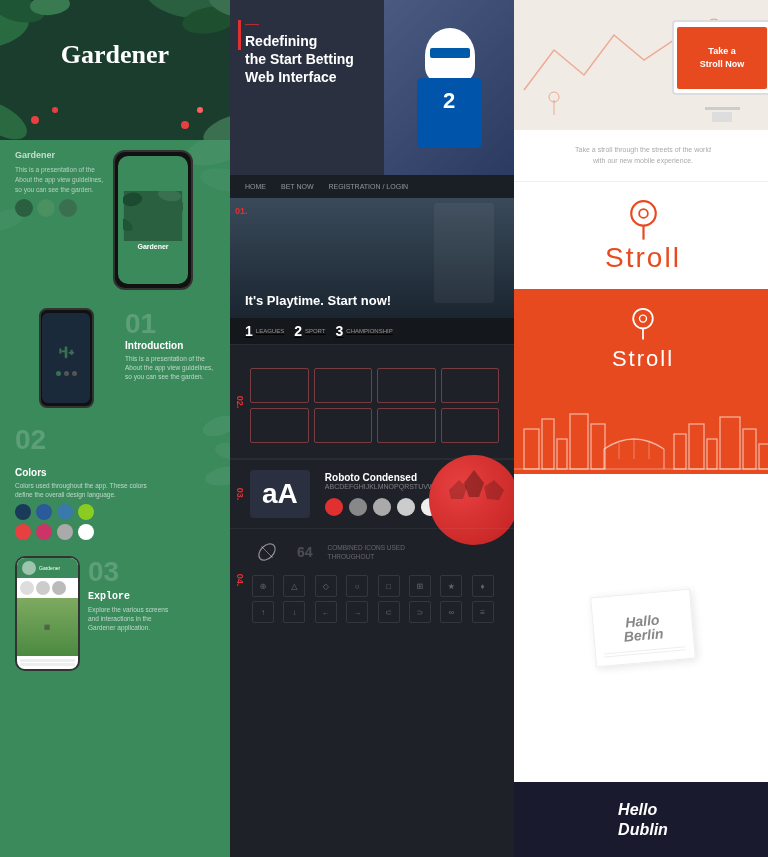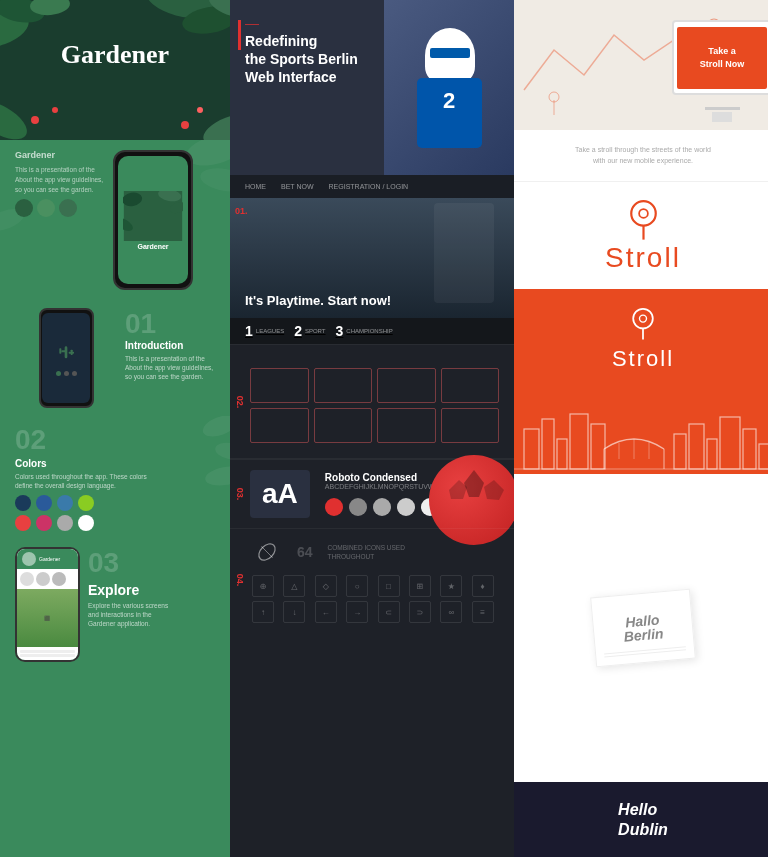--- a/index.html
+++ b/index.html
@@ -600,21 +600,21 @@
     </div>
   </div>
 
   <div style="padding: 8px 15px; display: flex; gap: 8px; align-items: flex-start; position:relative;">
     <svg style="position:absolute;right:0;top:0;width:50px;height:80px;pointer-events:none;" viewBox="0 0 50 80" xmlns="http://www.w3.org/2000/svg">
       <ellipse cx="40" cy="10" rx="18" ry="9" fill="rgba(255,255,255,0.06)" transform="rotate(-20 40 10)"></ellipse>
       <ellipse cx="50" cy="35" rx="15" ry="8" fill="rgba(255,255,255,0.05)" transform="rotate(10 50 35)"></ellipse>
       <ellipse cx="45" cy="60" rx="20" ry="9" fill="rgba(255,255,255,0.06)" transform="rotate(-10 45 60)"></ellipse>
     </svg>
     <div style="width:100%;">
-      <div style="display:flex;align-items:baseline;gap:5px;margin-bottom:2px;">
+      <div style="display:flex;align-items:baseline;gap:5px;margin-bottom:11px;">
         <span style="font-size:28px;font-weight:bold;color:rgba(255,255,255,0.18);">02</span>
       </div>
       <h3 style="font-size:10px;color:white;margin-bottom:3px;">Colors</h3>
       <p style="font-size:6.5px;color:rgba(255,255,255,0.65);line-height:1.4;max-width:140px;">Colors used throughout the app. These colors define the overall design language.</p>
 
       <div class="color-dots">
         <div class="color-dot" style="background:#1a3a5a;"></div>
         <div class="color-dot" style="background:#2a5a9a;"></div>
         <div class="color-dot" style="background:#3a7aaa;"></div>
         <div class="color-dot" style="background:#8acc22;"></div>
@@ -647,36 +647,36 @@
         <div class="explore-content-rows">
           <div class="explore-row"></div>
           <div class="explore-row"></div>
         </div>
       </div>
     </div>
     <div>
       <div style="display:flex;align-items:baseline;gap:5px;margin-bottom:3px;">
         <span style="font-size:28px;font-weight:bold;color:rgba(255,255,255,0.18);">03</span>
       </div>
-      <h3 style="font-size:14px;color:white;margin-bottom:3px;">Explore</h3>
+      <h3 style="font-size:10px;color:white;margin-bottom:3px;font-family:Liberation Mono, monospace;">Explore</h3>
       <p style="font-size:6.5px;color:rgba(255,255,255,0.65);line-height:1.4;max-width:90px;">Explore the various screens and interactions in the Gardener application.</p>
     </div>
   </div>
 
 </div>
 
 <div class="col-mid">
 
   <div class="sports-hero">
     <div class="sports-hero-accent"></div>
     <div class="sports-hero-text">
       <div style="font-size:7px;color:#e03030;font-weight:bold;margin-bottom:5px;">——</div>
       <div style="font-size:14px;color:white;font-weight:bold;line-height:1.3;max-width:130px;">
         <span>Redefining</span><br>
-        <span>the Sports Berlin</span><br>
+        <span>the Start Betting</span><br>
         <span>Web Interface</span>
       </div>
     </div>
 
     <div style="position:absolute;right:0;top:0;width:130px;height:175px;overflow:hidden;">
       <div style="width:130px;height:175px;background:linear-gradient(135deg,#4a5a80,#2a3a60);display:flex;align-items:center;justify-content:center;">
 
         <div style="width:65px;height:120px;position:relative;">
           <div style="width:50px;height:55px;background:white;border-radius:50% 50% 30% 30%;position:absolute;top:0;left:8px;">
             <div style="width:40px;height:10px;background:#005aaa;position:absolute;top:20px;left:5px;border-radius:2px;"></div>

